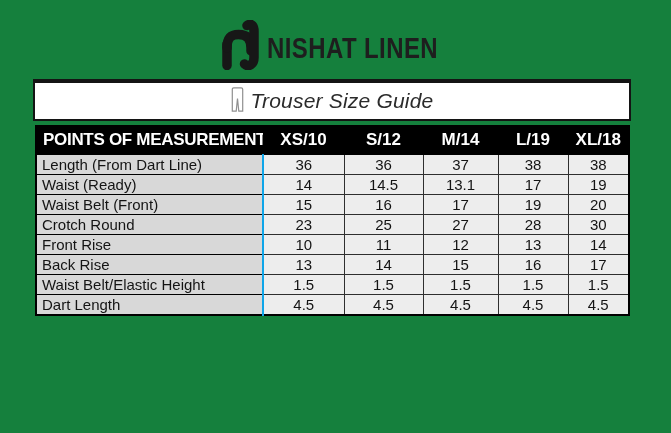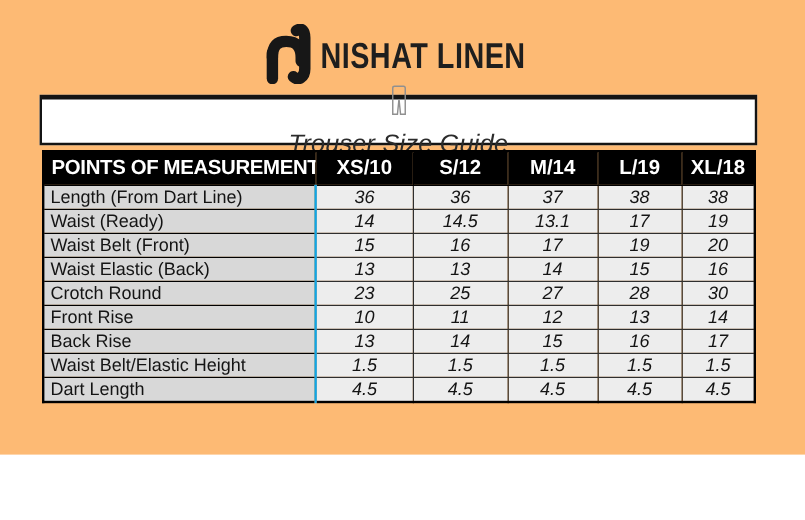--- a/index.html
+++ b/index.html
@@ -1,21 +1,21 @@
 <!DOCTYPE html>
 <html><head>
 <meta charset="utf-8">
 <style>
   * { margin: 0; padding: 0; box-sizing: border-box; }
   html, body { background: #ffffff; }
   .page {
     position: relative;
     width: 671px;
-    height: 379px;
-    background: #fdba74;
+    height: 433px;
+    background: #15803d;
     font-family: "Liberation Sans", sans-serif;
     overflow: hidden;
   }
 
   
   .logo-icon {
     position: absolute;
     left: 220px;
     top: 20px;
     width: 44px;
@@ -42,21 +42,20 @@
     top: 79px;
     width: 598px;
     height: 42px;
     border: 2px solid #141414;
     border-top-width: 4px;
     background: #ffffff;
     display: flex;
     align-items: center;
     justify-content: center;
     gap: 7px;
-    flex-direction: column;
   }
   .title-text {
     font-style: italic;
     font-size: 21px;
     color: #2b2b2b;
     letter-spacing: 0.2px;
   }
 
   
   .size-table {
@@ -96,21 +95,20 @@
   .size-table td.label-cell {
     background: #d8d8d8;
     padding-left: 5px;
     border-right: 2px solid #0ea5e9;
     border-top-color: #000000;
     border-bottom-color: #000000;
   }
   .size-table td.value-cell {
     background: #ededed;
     text-align: center;
-    font-style: italic;
   }
 </style>
 </head>
 <body>
 
 <div class="page">
 
   <span class="logo-icon">
     <svg width="44" height="50" viewBox="0 0 44 50" fill="none" xmlns="http://www.w3.org/2000/svg">
       <g stroke="#171717" stroke-width="9.5" stroke-linecap="round" fill="none">
@@ -171,28 +169,20 @@
         </tr>
         <tr>
           <td class="label-cell">Waist Belt (Front)</td>
           <td class="value-cell">15</td>
           <td class="value-cell">16</td>
           <td class="value-cell">17</td>
           <td class="value-cell">19</td>
           <td class="value-cell">20</td>
         </tr>
         <tr>
-          <td class="label-cell">Waist Elastic (Back)</td>
-          <td class="value-cell">13</td>
-          <td class="value-cell">13</td>
-          <td class="value-cell">14</td>
-          <td class="value-cell">15</td>
-          <td class="value-cell">16</td>
-        </tr>
-        <tr>
           <td class="label-cell">Crotch Round</td>
           <td class="value-cell">23</td>
           <td class="value-cell">25</td>
           <td class="value-cell">27</td>
           <td class="value-cell">28</td>
           <td class="value-cell">30</td>
         </tr>
         <tr>
           <td class="label-cell">Front Rise</td>
           <td class="value-cell">10</td>

